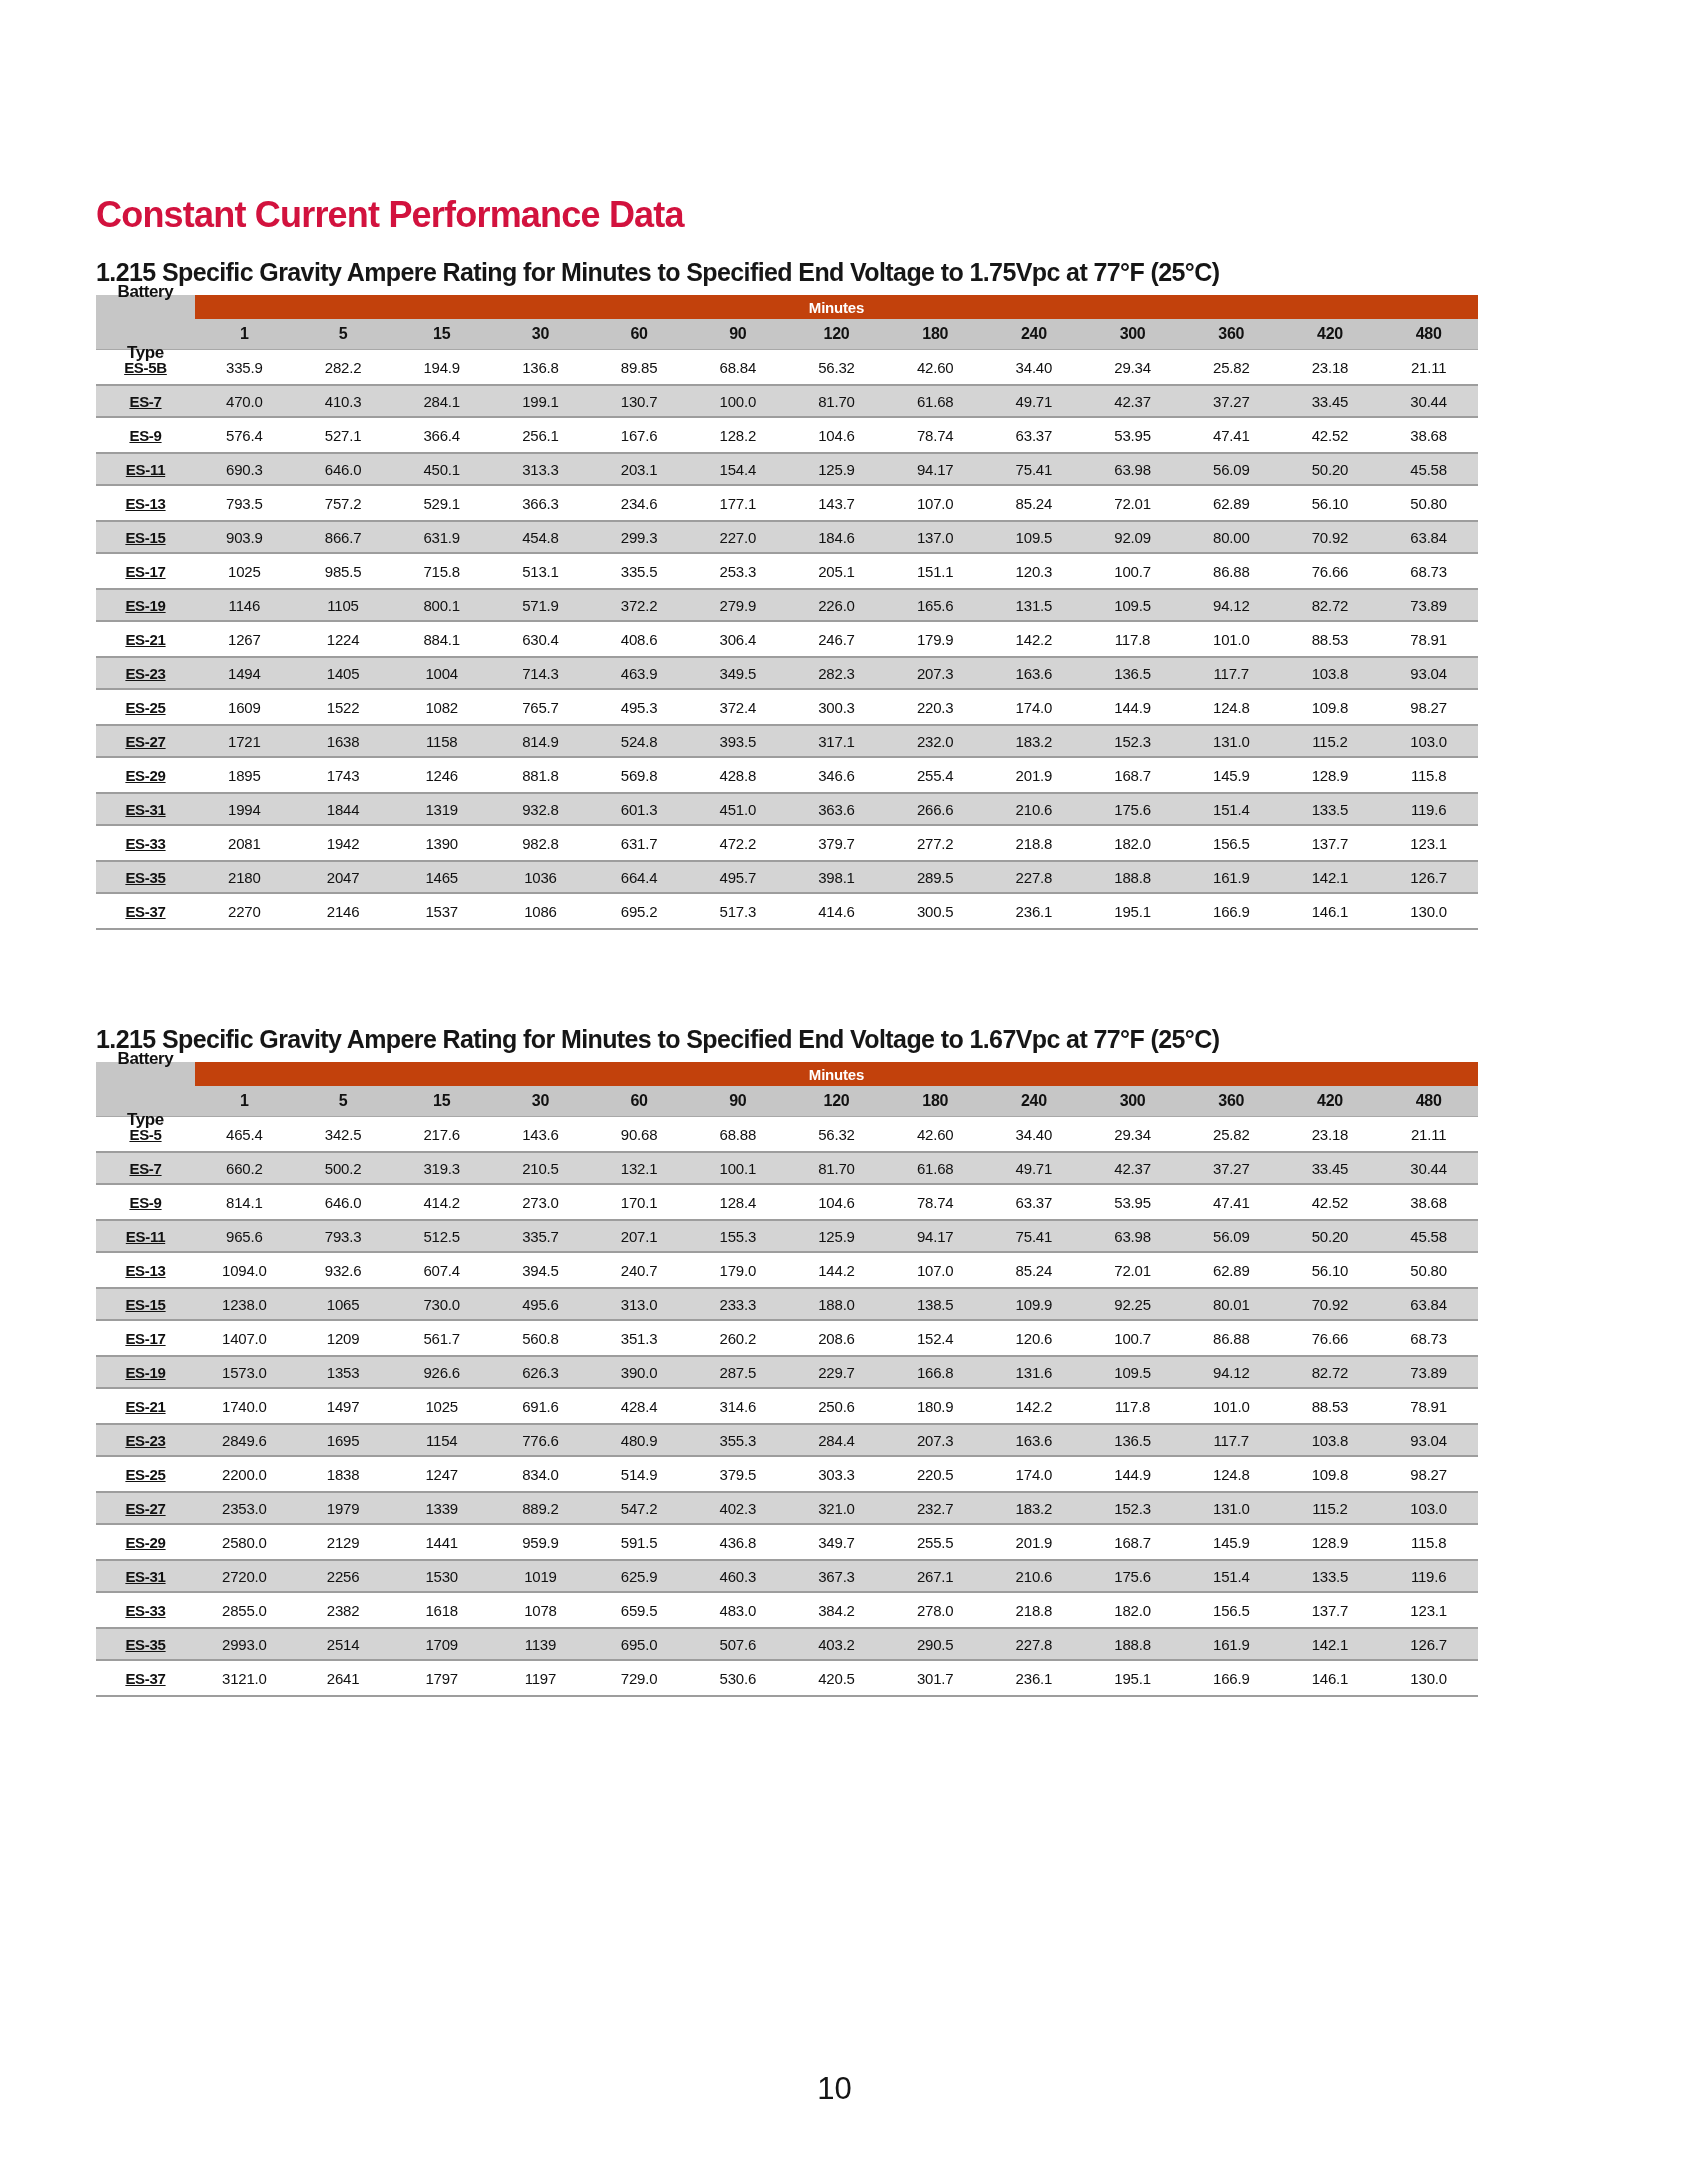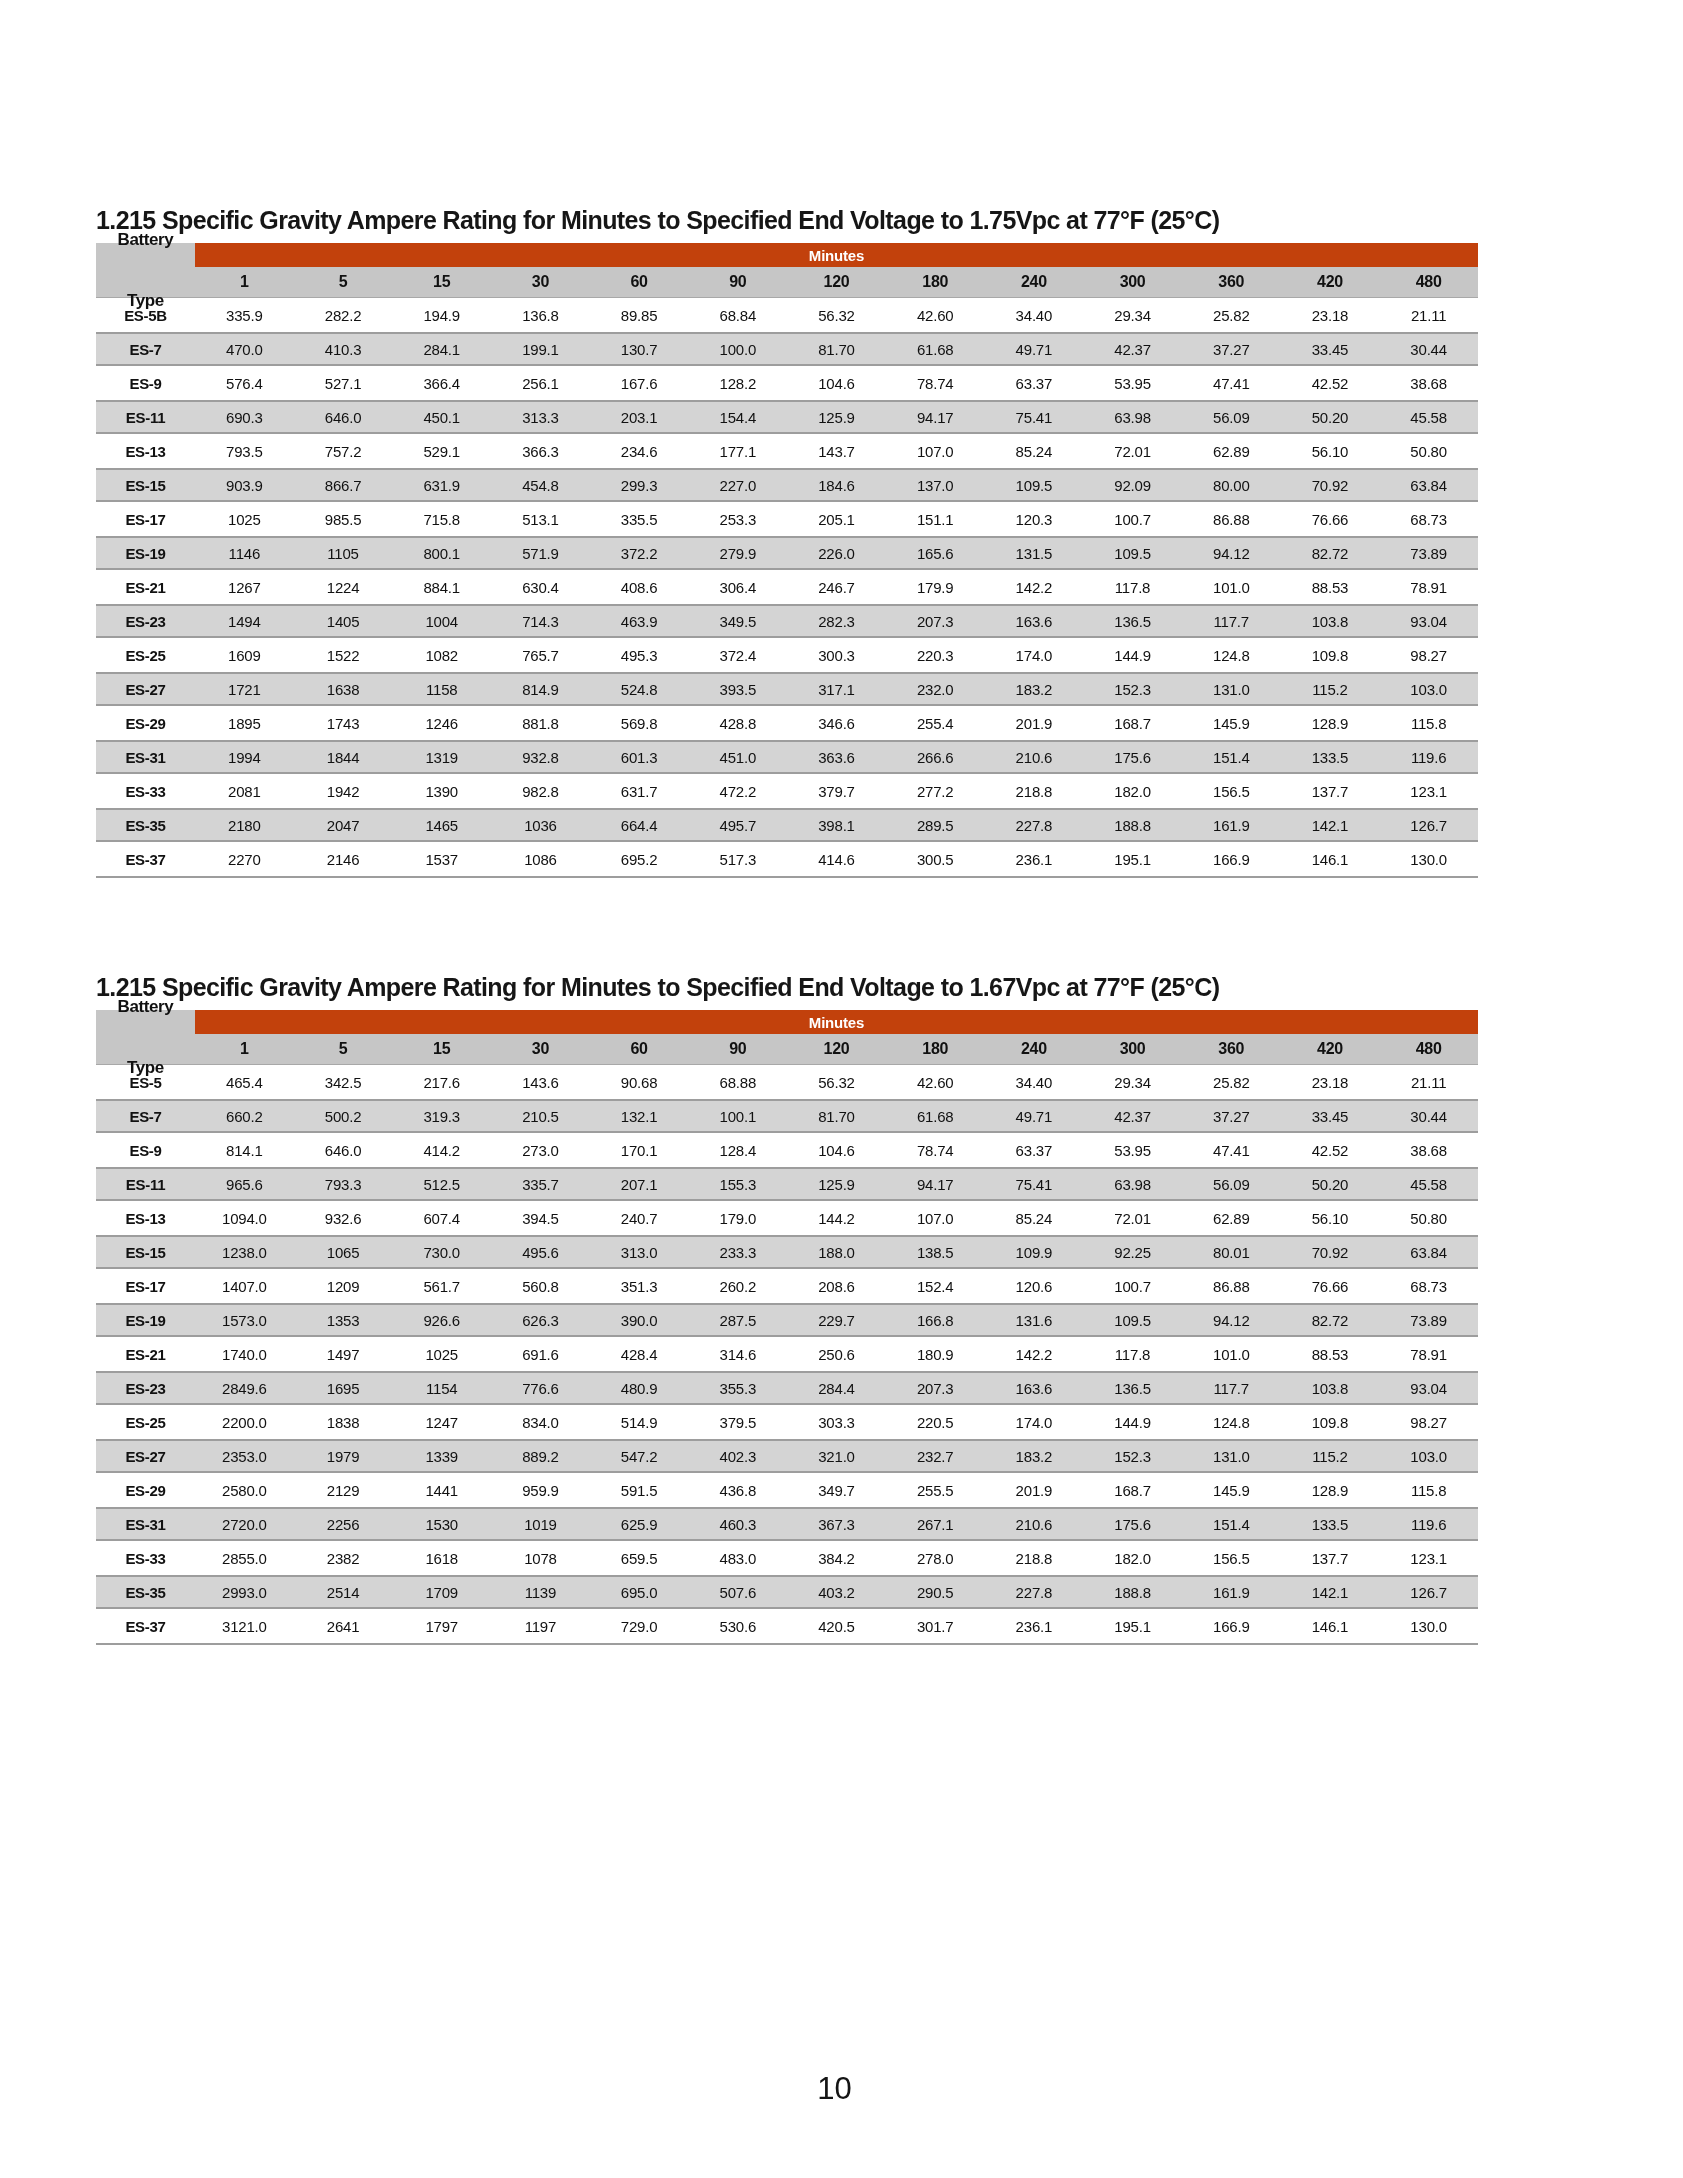--- a/index.html
+++ b/index.html
@@ -78,40 +78,42 @@
   }
   .trow.gray {
     background: #d4d4d4;
     border-top: 2px solid #9d9d9d;
     border-bottom: 2px solid #9d9d9d;
   }
   .rlabel {
     display: flex; align-items: center; justify-content: center;
     font-weight: bold; font-size: 15px;
     letter-spacing: -0.3px;
+    text-decoration: underline;
   }
   .cell {
     display: flex; align-items: center; justify-content: center;
     font-size: 15px;
     letter-spacing: -0.2px;
   }
   .page-number {
     position: absolute;
     top: 2071px; left: 0;
     width: 1669px;
     text-align: center;
     font-size: 31px;
     color: #141414;
   }
 </style>
 </head>
 <body>
 
 <div class="content">
 
+  <h1 class="page-title">Constant Current Performance Data</h1>
 
   <section class="table-block">
     <h2 class="table-subtitle">1.215 Specific Gravity Ampere Rating for Minutes to Specified End Voltage to 1.75Vpc at 77°F (25°C)</h2>
     <div class="ctable">
       <div class="thead">
         <div class="battery-cell">
           <span>Battery</span>
           <span>Type</span>
         </div>
         <div class="minutes-area">

